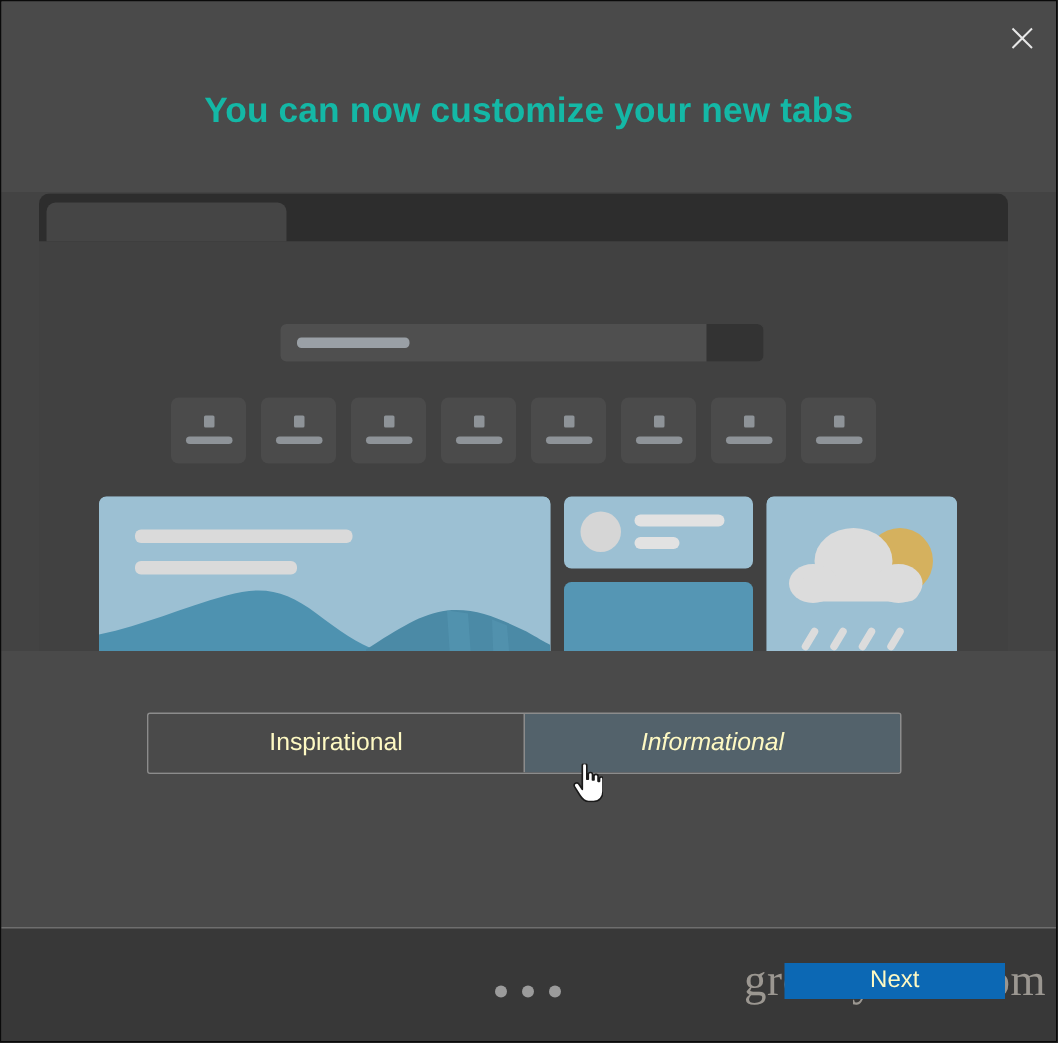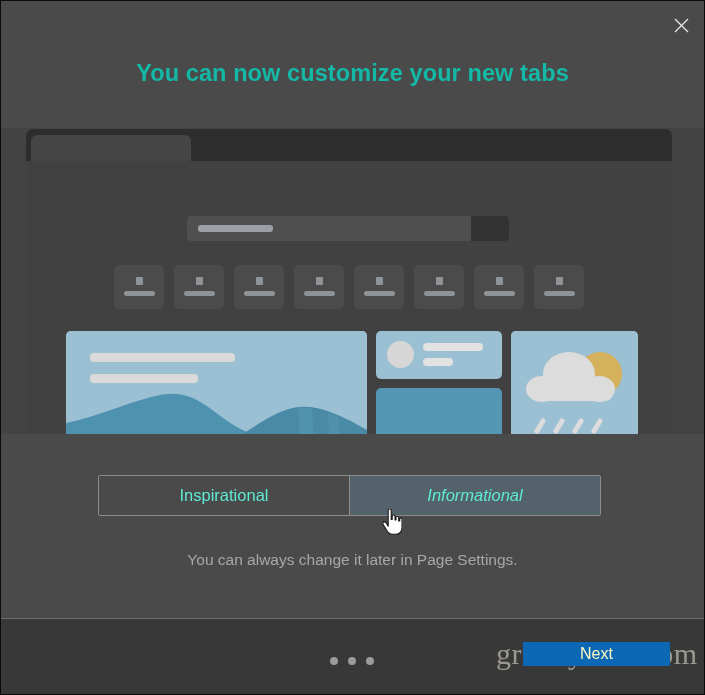--- a/index.html
+++ b/index.html
@@ -272,21 +272,21 @@
     box-sizing: border-box;
     border: 1px solid #8c8c8c;
     border-radius: 2px;
     overflow: hidden;
   }
   .seg {
     flex: 1 1 0;
     display: flex;
     align-items: center;
     justify-content: center;
-    color: #5eead4;
+    color: #fef9c3;
     font-size: 16.5px;
     background: #4a4a4a;
     cursor: pointer;
     user-select: none;
     border-right: 1px solid #8c8c8c;
     box-sizing: border-box;
   }
   .seg:last-child { border-right: none; }
   .seg.selected { background: #53626b; font-style: italic; }
 
@@ -478,21 +478,20 @@
       </div>
     </div>
 
     <div class="chooser-area">
 
       <div class="segmented">
         <div class="seg">Inspirational</div>
         <div class="seg selected">Informational</div>
       </div>
 
-      <div class="hint">You can always change it later in Page Settings.</div>
     </div>
 
     <div class="footer"></div>
 
     <div class="dots">
       <div class="dot"></div>
       <div class="dot"></div>
       <div class="dot"></div>
     </div>
 

